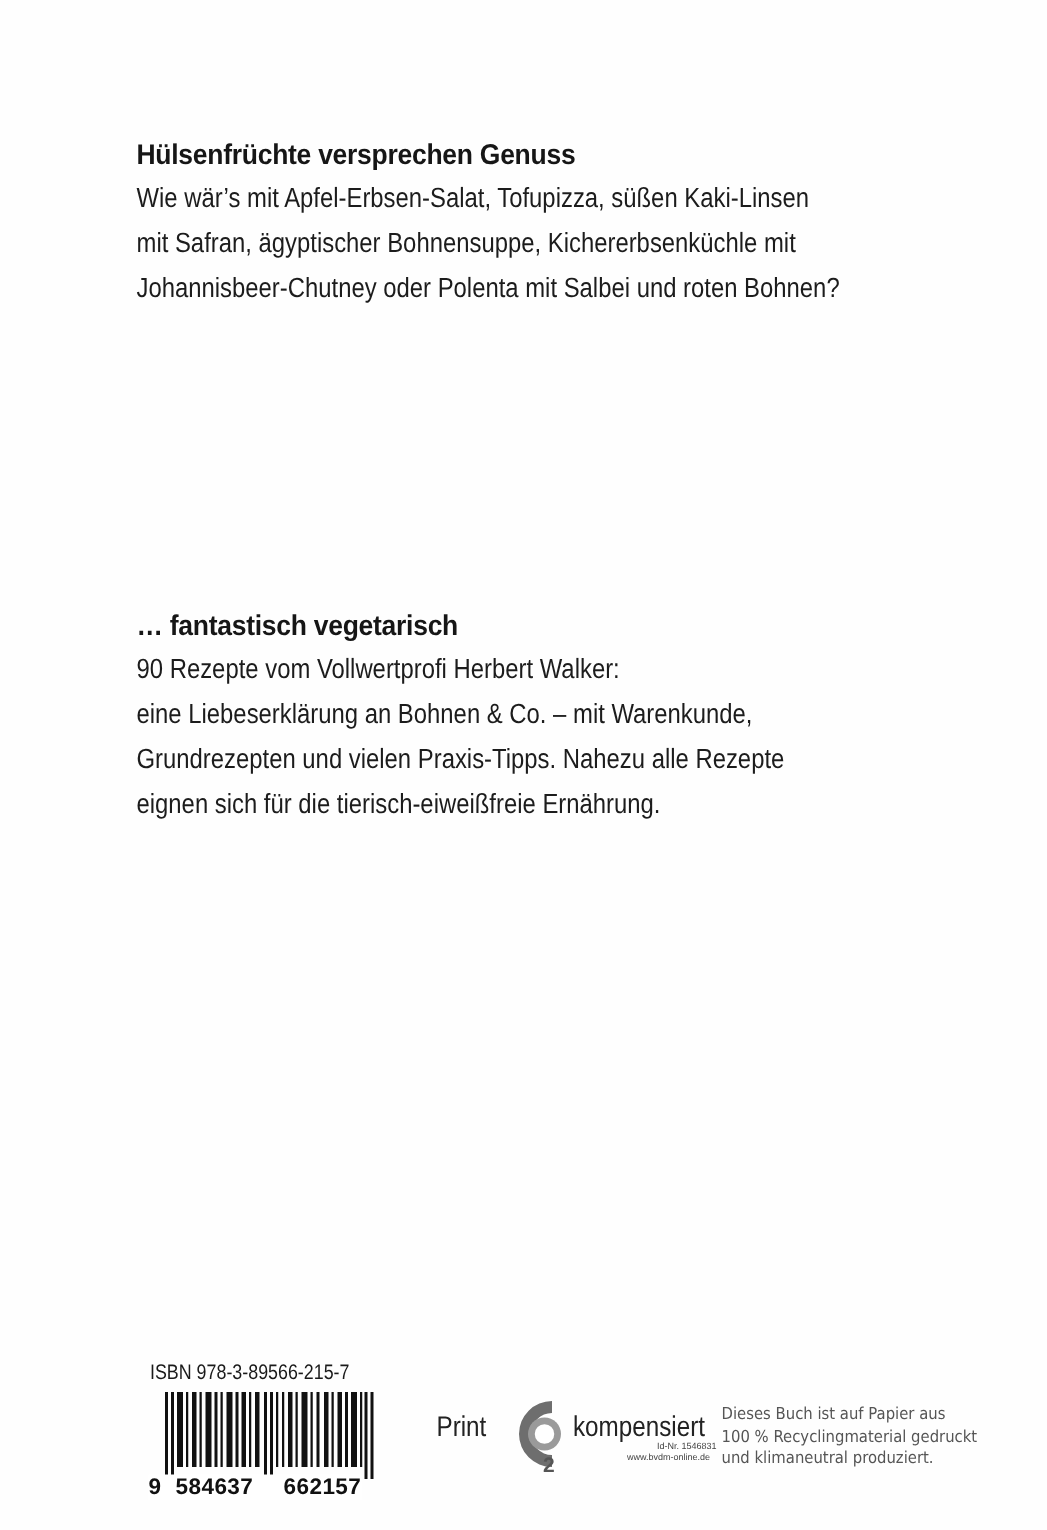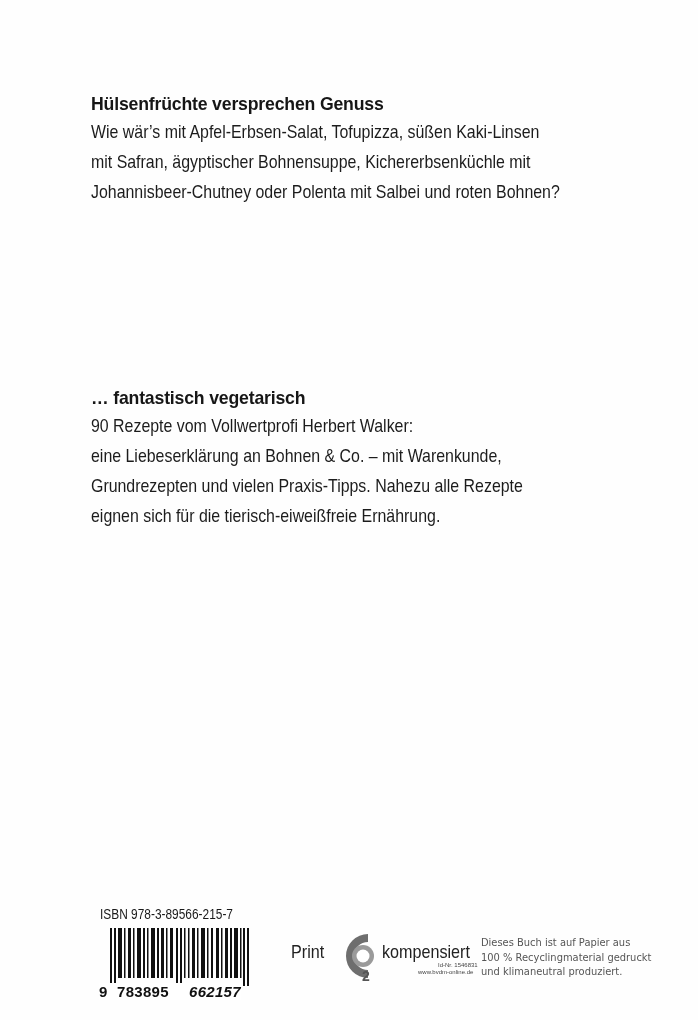--- a/index.html
+++ b/index.html
@@ -3,21 +3,21 @@
 <meta charset="utf-8">
 <style>
   html, body { margin: 0; padding: 0; background: #ffffff; }
   body { width: 698px; height: 1020px; position: relative; overflow: hidden; color: #1a1a1a; font-family: "Liberation Sans", sans-serif; }
   .page { position: absolute; left: 0; top: 0; width: 698px; height: 1020px; background: #fefefe; }
   .section { position: absolute; left: 91px; width: 560px; }
   .heading { font-family: "Liberation Sans", sans-serif; font-weight: bold; font-size: 19px; line-height: 27px; letter-spacing: -0.2px; color: #161616; margin: 0; transform: scaleX(0.93); transform-origin: left center; white-space: nowrap; }
   .body-line { font-family: "Liberation Sans", sans-serif; font-size: 18.5px; line-height: 30px; color: #1c1c1c; white-space: nowrap; margin: 0; transform: scaleX(0.86); transform-origin: left center; display: block; }
   #sec1 { top: 90px; }
   #sec2 { top: 238px; }
-  #sec3 { top: 384px; }
+  #sec3 { top: 404px; }
 
   .isbn { position: absolute; left: 100px; top: 906px; font-family: "Liberation Sans", sans-serif; font-size: 14px; color: #1a1a1a; transform: scaleX(0.85); transform-origin: left center; white-space: nowrap; }
   .barcode { position: absolute; left: 100px; top: 928px; width: 160px; height: 58px; }
   .barcode-digits { position: absolute; left: 99px; top: 983px; font-family: "Liberation Sans", sans-serif; font-weight: bold; font-size: 15px; color: #111; white-space: nowrap; letter-spacing: 0.3px; background: #fff; }
   .barcode-digits span { display: inline-block; }
   .bd-first { width: 18px; }
 
   .logo { position: absolute; left: 290px; top: 932px; width: 180px; height: 50px; text-decoration: underline; }
   .logo-print { position: absolute; left: 1px; top: 9px; font-family: "Liberation Sans", sans-serif; font-size: 19px; color: #222; transform: scaleX(0.85); transform-origin: left center; white-space: nowrap; }
   .logo-komp { position: absolute; left: 92px; top: 9px; font-family: "Liberation Sans", sans-serif; font-size: 19px; color: #222; transform: scaleX(0.85); transform-origin: left center; white-space: nowrap; }
@@ -79,21 +79,21 @@
       <rect x="121" y="0" width="1.5" height="50"></rect>
       <rect x="125" y="0" width="3" height="50"></rect>
       <rect x="130" y="0" width="2" height="50"></rect>
       <rect x="134" y="0" width="4" height="50"></rect>
       <rect x="140" y="0" width="1.5" height="50"></rect>
       <rect x="143" y="0" width="2" height="58"></rect>
       <rect x="147" y="0" width="2" height="58"></rect>
     </g>
   </svg>
   <div class="barcode-digits">
-    <span class="bd-first">9</span><span style="width:64px;">783895</span><span style="margin-left:8px;font-style:italic;">662157</span>
+    <span class="bd-first">9</span><span style="width:64px;">584637</span><span style="margin-left:8px;">662157</span>
   </div>
 
   <div class="logo">
     <span class="logo-print">Print</span>
     <svg class="logo-mark" viewBox="0 0 44 50">
       <path d="M30 2 A22 22 0 1 0 30 46 L30 38 A14 14 0 1 1 30 10 Z" fill="#6e6e6e"></path>
       <circle cx="25" cy="24" r="11" fill="#9a9a9a"></circle>
       <circle cx="25" cy="24" r="6.5" fill="#ffffff"></circle>
       <text x="24" y="49" font-family="Liberation Sans, sans-serif" font-size="14" font-weight="bold" fill="#555">2</text>
     </svg>

